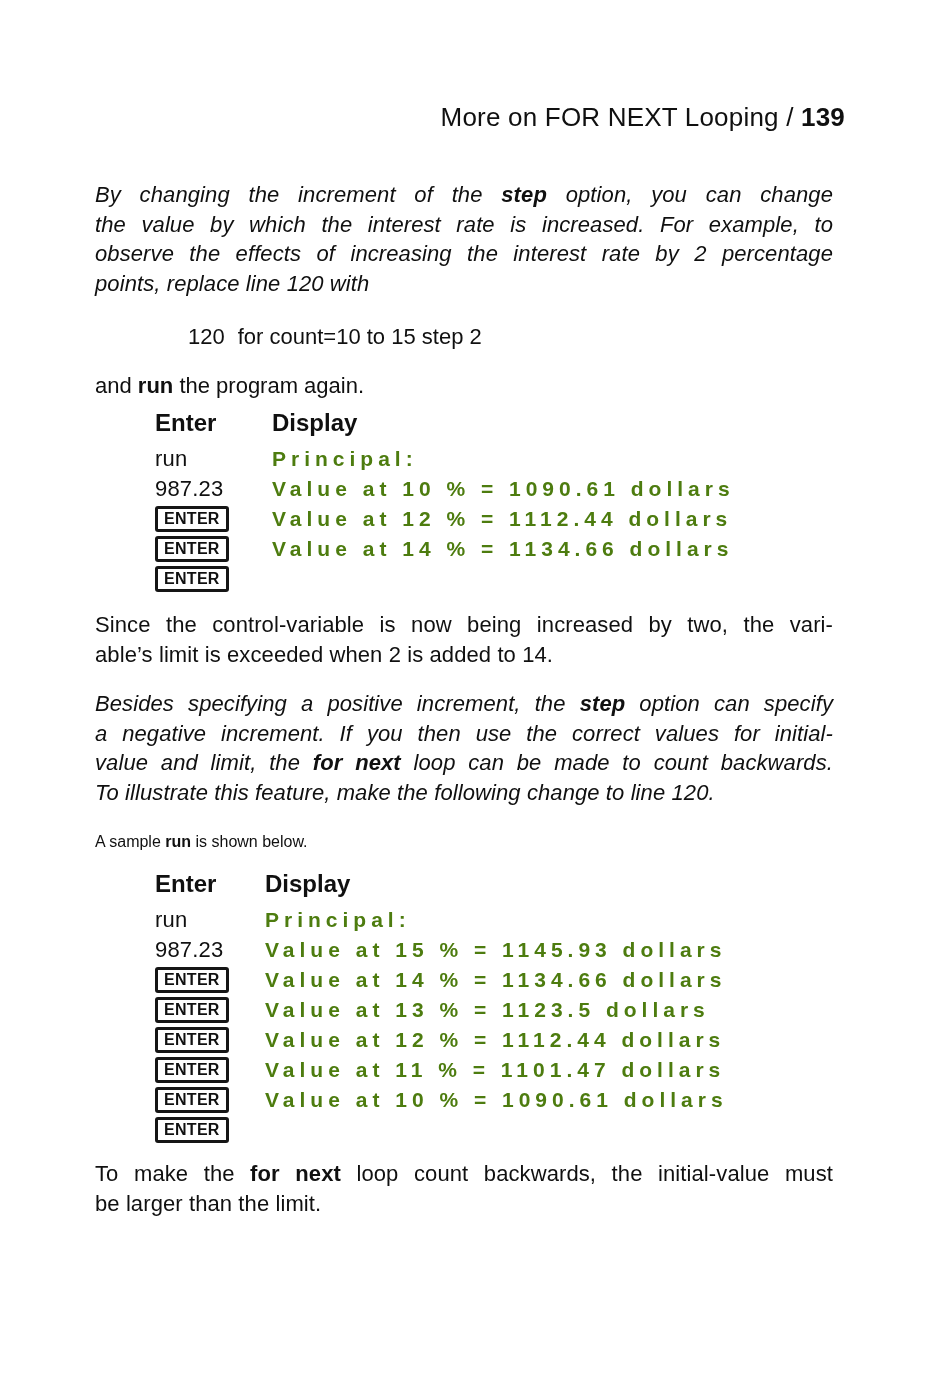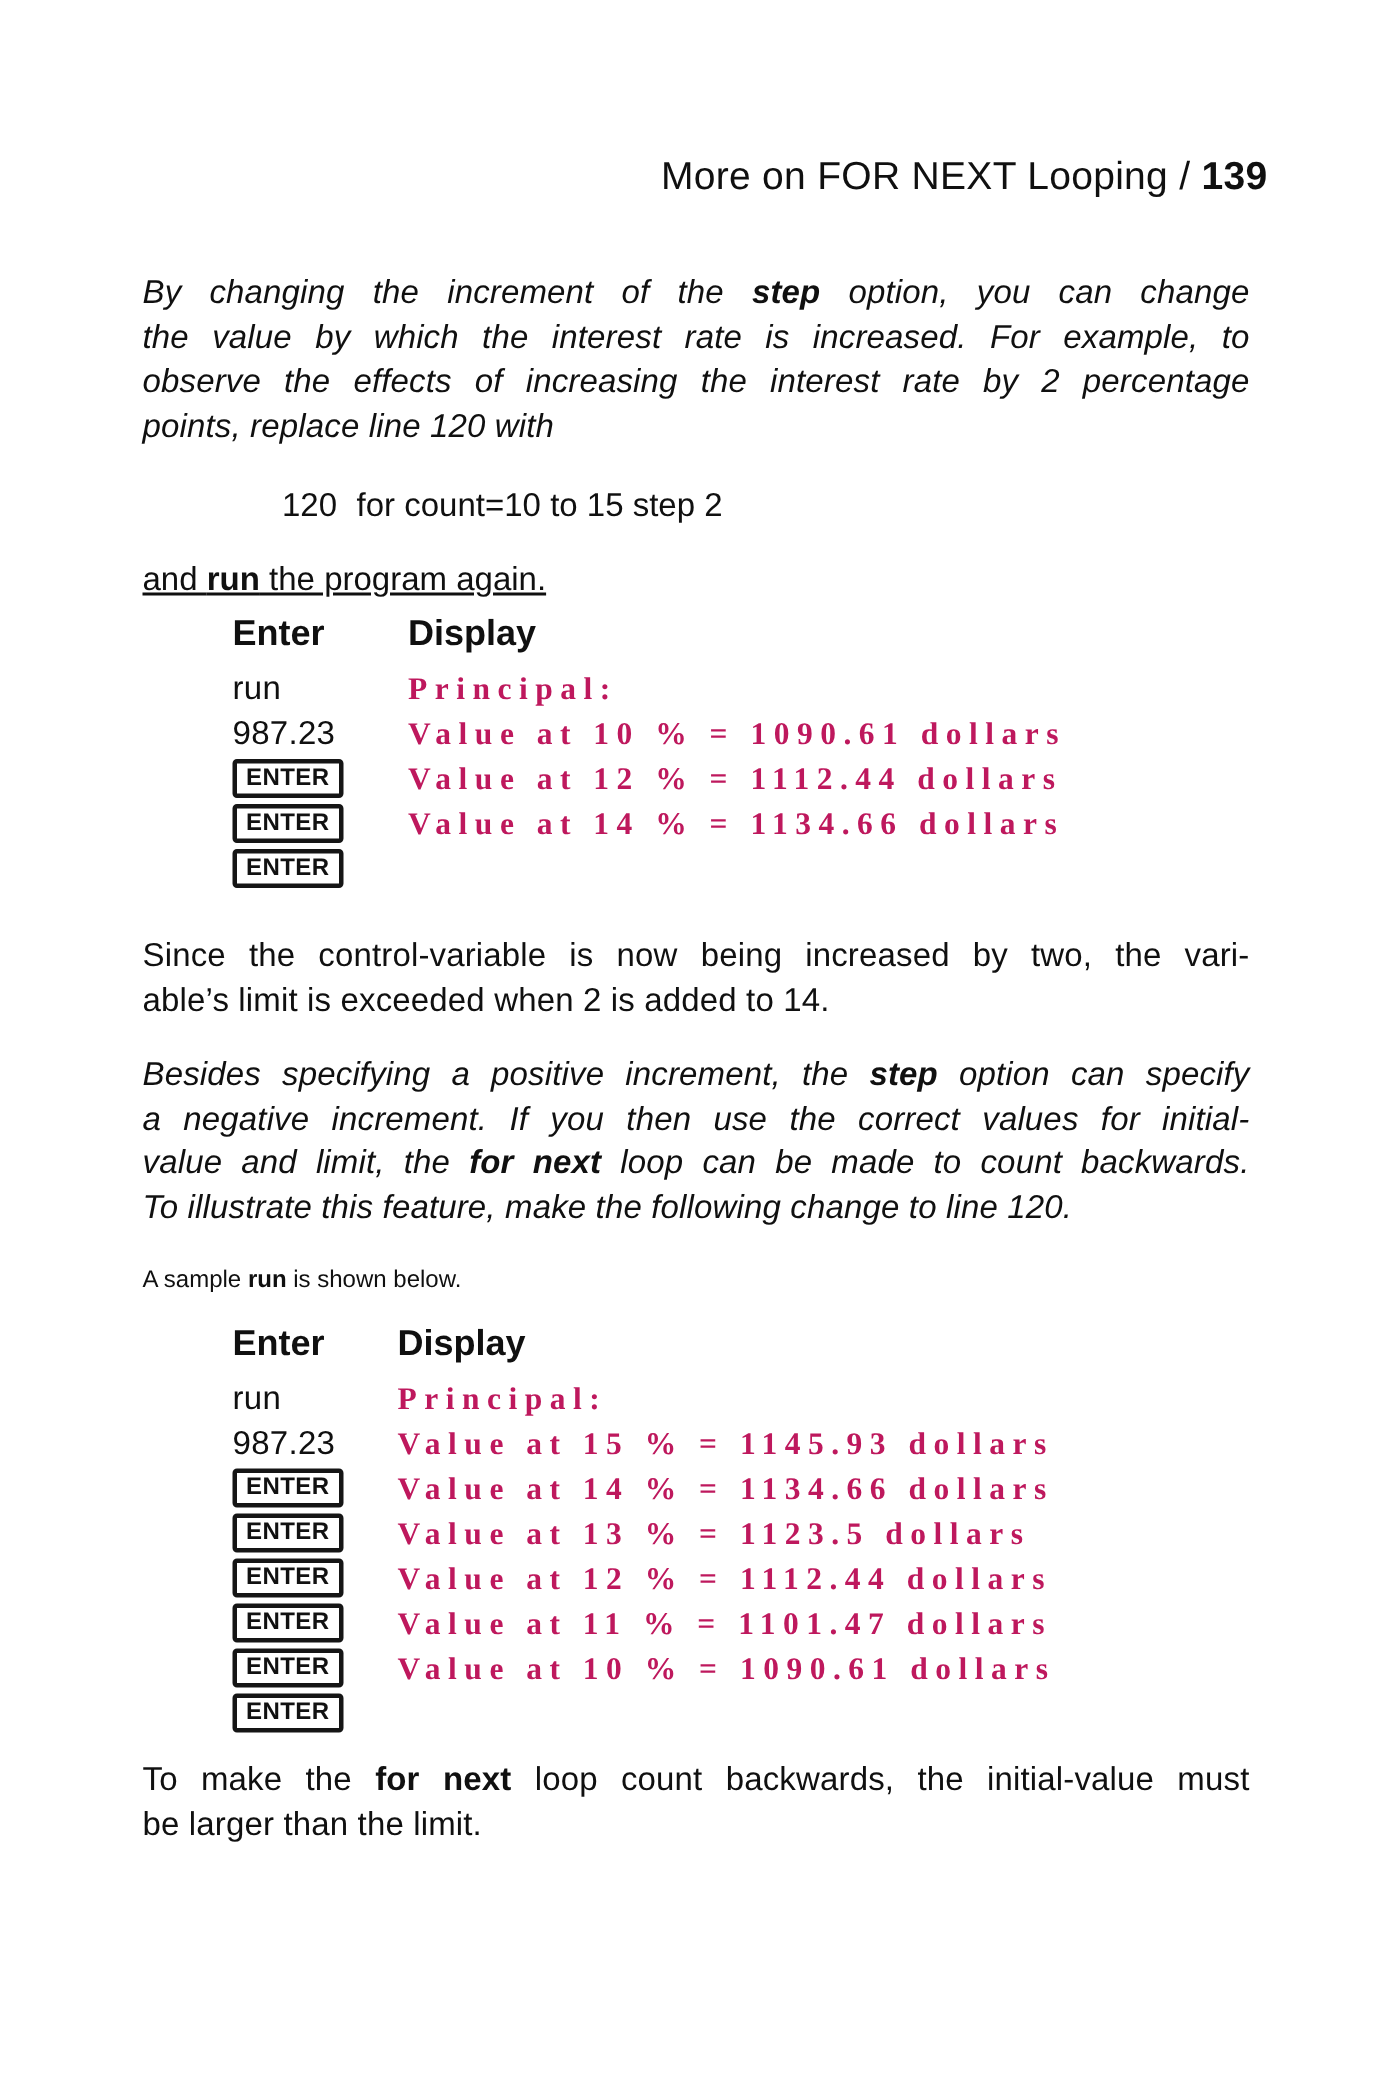--- a/index.html
+++ b/index.html
@@ -17,30 +17,30 @@
   }
   .pg-header .b{font-weight:700;}
 
   
   .para{font-size:22px;line-height:29.5px;letter-spacing:.1px;}
   .para .tline{text-align:justify;text-align-last:justify;}
   .para .tline.last{text-align:left;text-align-last:left;}
   .b{font-weight:700;}
 
   .p1{margin-top:48px;font-style:italic;}
-  .p2{margin-top:28px;}
+  .p2{margin-top:16px;}
   .p3{margin-top:20px;font-style:italic;}
   .pfinal{margin-top:14px;}
 
   
   .code{margin-top:24px;padding-left:60px;font-size:22px;line-height:30px;}
   .code .lineno{margin-right:13px;margin-left:33px;}
   .code2{margin-top:23px;}
 
-  .runnote{margin-top:19px;font-size:22px;line-height:30px;text-decoration:underline;}
+  .runnote{margin-top:19px;font-size:22px;line-height:30px;}
   .samplenote{margin-top:20px;font-size:16px;line-height:30px;}
 
   
   .thead{display:flex;padding-left:60px;font-size:24px;font-weight:700;line-height:30px;}
   .thead.h1{margin-top:7px;}
   .thead.h2{margin-top:12px;}
   .thead .c1{display:inline-block;}
   .h1 .c1{width:117px;}
   .h2 .c1{width:110px;}
 
@@ -52,23 +52,23 @@
   .ttable[data-table="1"] .enter-cell{width:110px;}
   .enter-text{font-size:22px;letter-spacing:.2px;}
   .enter-key{
     display:inline-block;box-sizing:border-box;
     border:3px solid #151515;border-radius:3px;
     padding:0 6px;height:26px;
     font-weight:700;font-size:16px;line-height:20px;letter-spacing:.3px;
     color:#111;background:#fff;
   }
   .display-cell{
-    font-family:Liberation Serif, serif;
+    font-family:Liberation Sans, sans-serif;
     font-weight:700;font-size:21px;letter-spacing:5px;
-    color:#be185d;white-space:nowrap;
+    color:#4d7c0f;white-space:nowrap;
   }
 </style>
 </head>
 <body>
 
 <main>
 
   <div class="pg-header"><span>More on FOR NEXT Looping / </span><span class="b">139</span></div>
 
   <div class="para p1">

